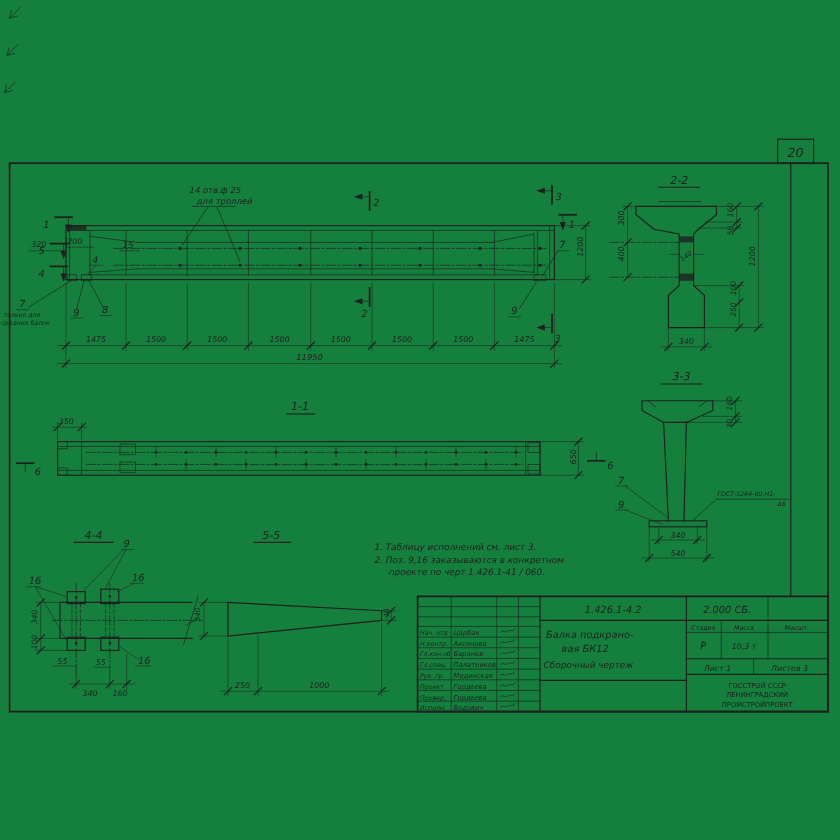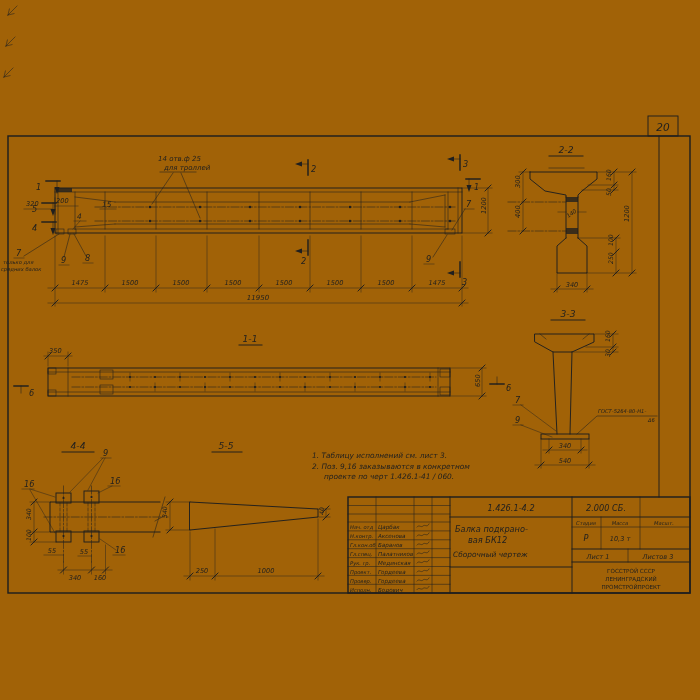--- a/index.html
+++ b/index.html
@@ -1,16 +1,16 @@
 <!DOCTYPE html>
 <html><head>
 <meta charset="utf-8">
 <style>
   html,body{margin:0;padding:0;background:#e8e8e8}
-  #sheet{position:relative;width:700px;height:700px;background:#a16207;overflow:hidden}
+  #sheet{position:relative;width:700px;height:700px;background:#15803d;overflow:hidden}
   svg{position:absolute;left:0;top:0}
   text{font-family:"DejaVu Sans",sans-serif;font-style:italic;fill:#1f1f1f}
   .up{font-style:normal}
   .s5{font-size:5.2px}.s55{font-size:5.6px}.s6{font-size:6.2px}.s65{font-size:6.6px}
   .s7{font-size:7px}.s75{font-size:7.4px}.s8{font-size:8.2px}.s9{font-size:9.2px}.s10{font-size:10.5px}
   .mid{text-anchor:middle}
   .ln{stroke:#1f1f1f;stroke-width:.95;fill:none;stroke-linecap:square}
   .thin{stroke-width:.55}
   .hair{stroke-width:.45}
   .thick{stroke-width:1.45}

